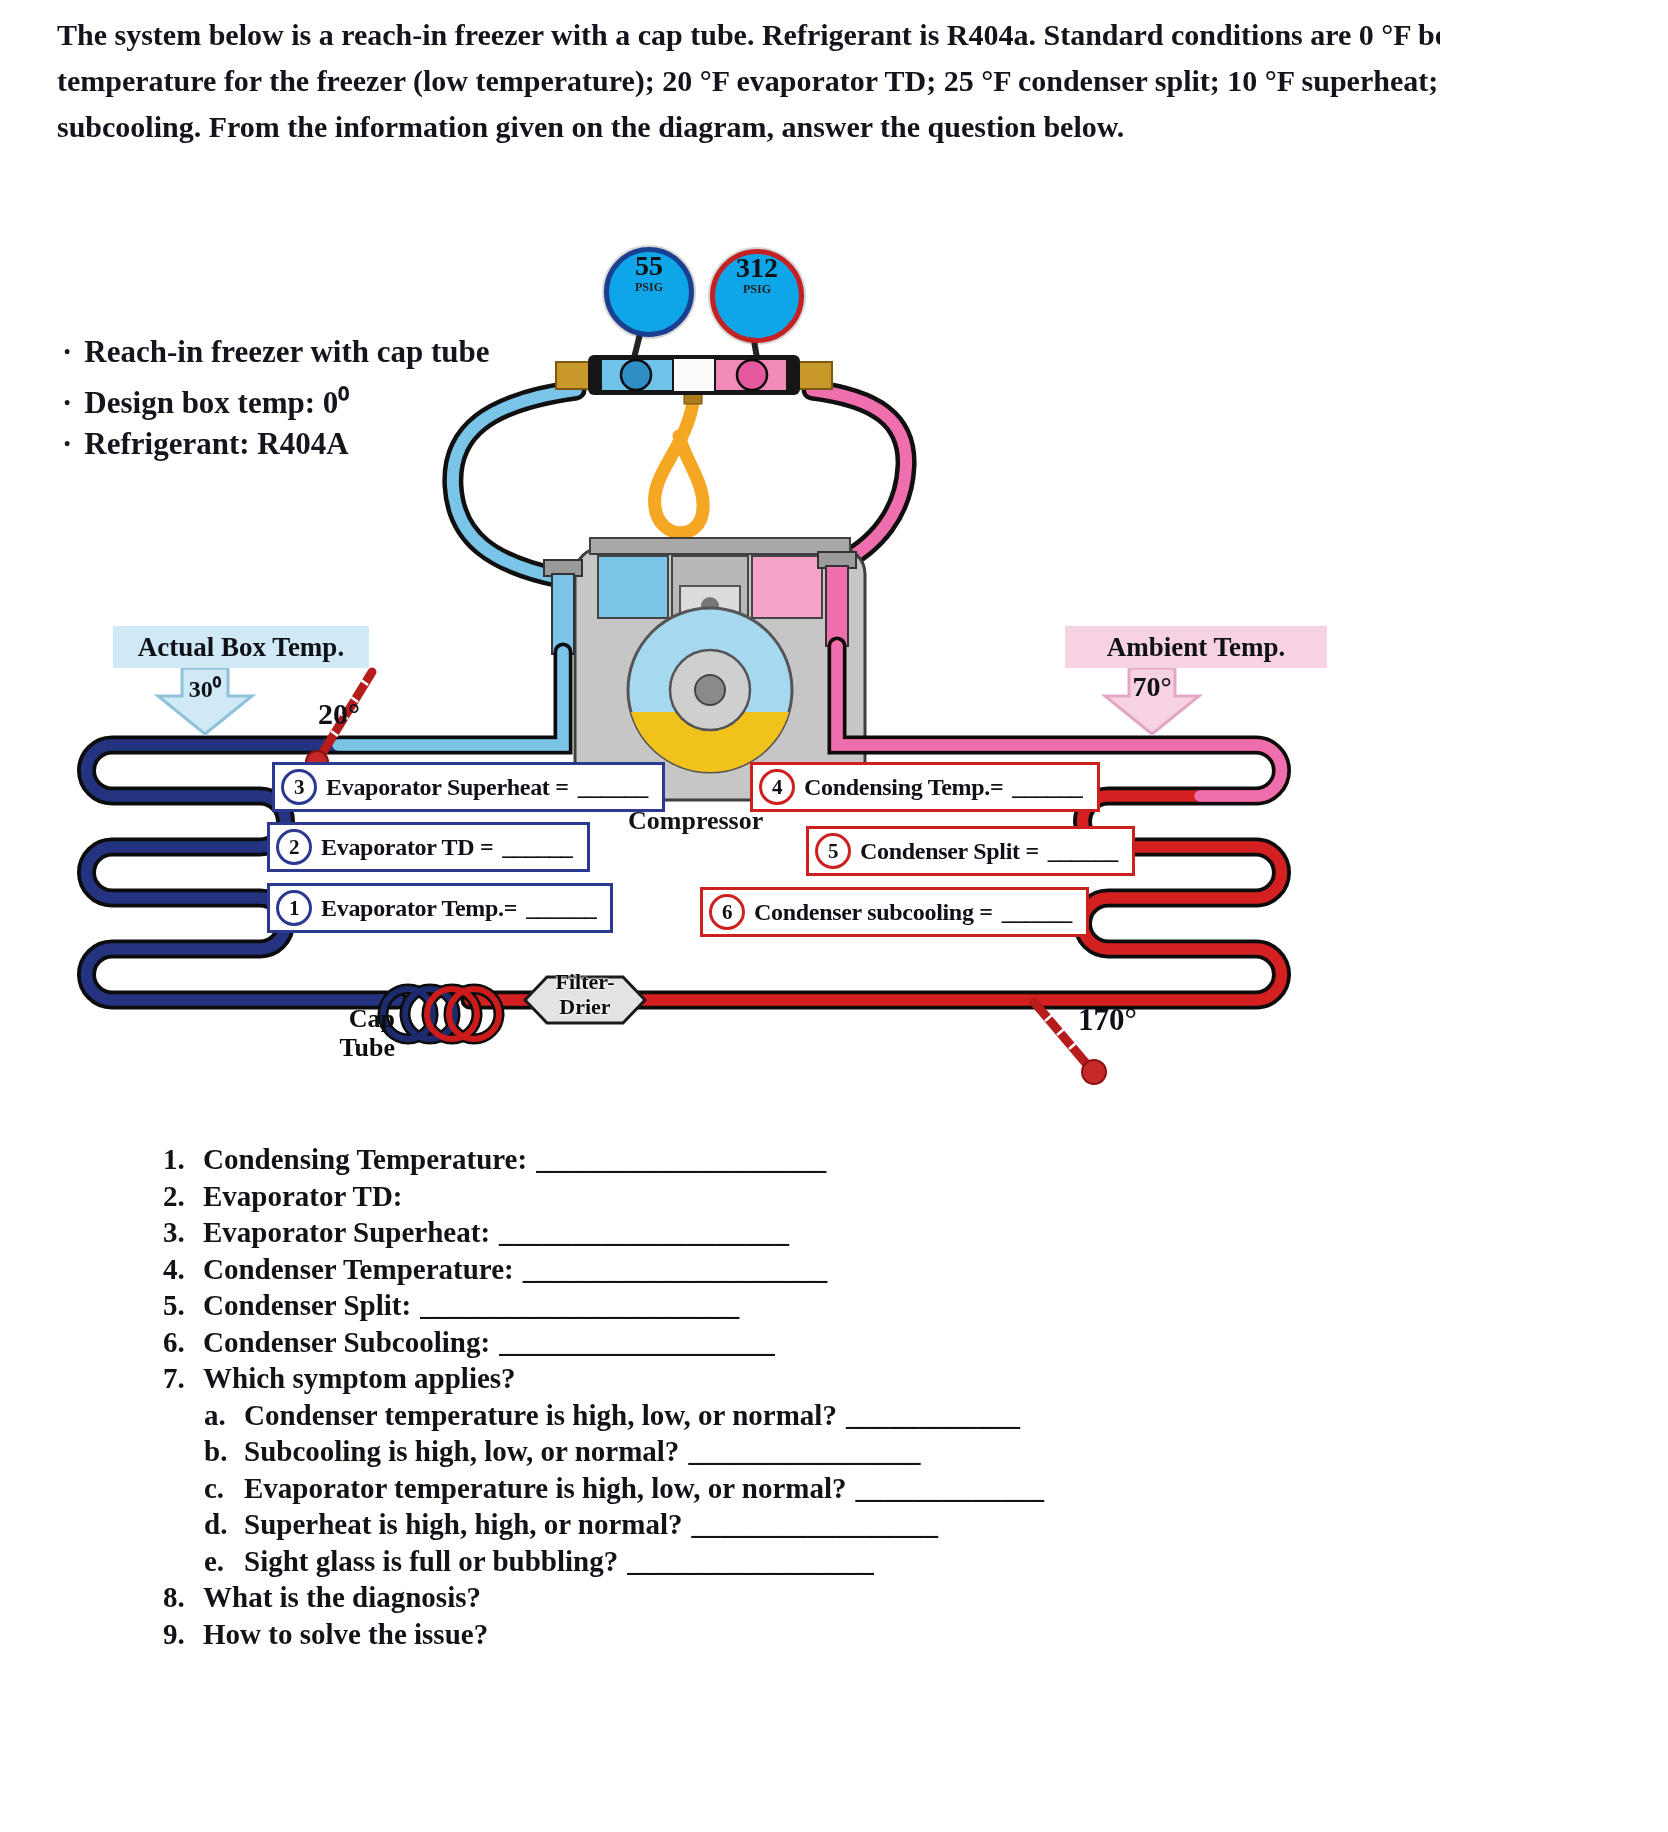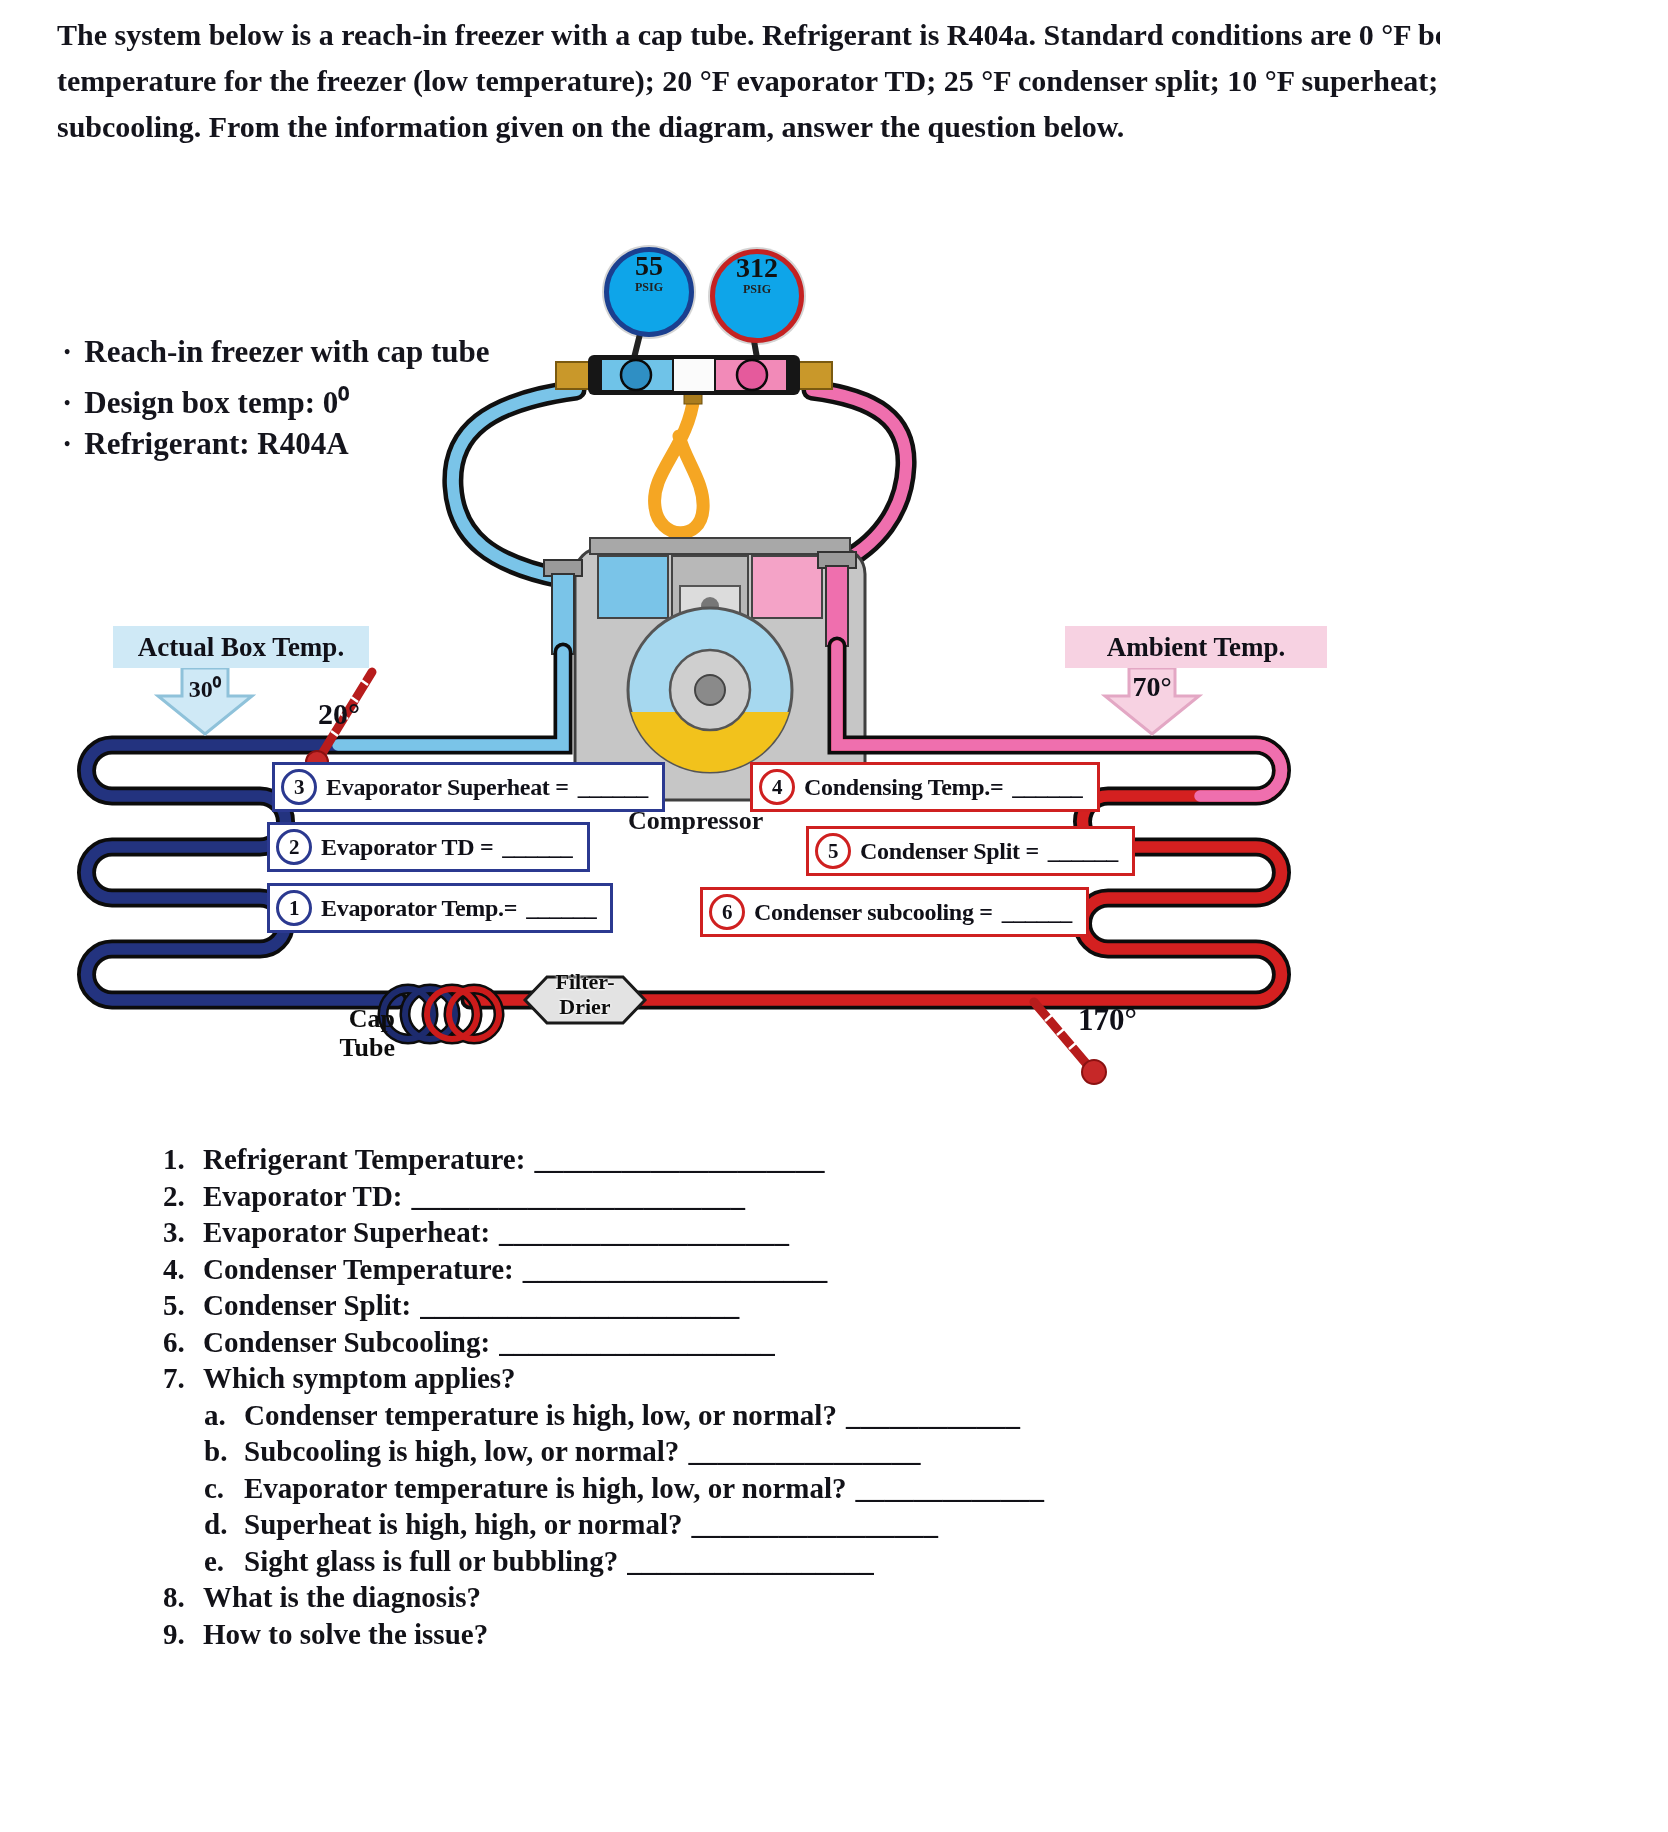--- a/index.html
+++ b/index.html
@@ -263,27 +263,26 @@
   </div>
 
   <div class="abs captube-label">
     <div>Cap</div>
     <div>Tube</div>
   </div>
 
   <div class="abs questions">
     <div class="q-row">
       <span class="q-num">1.</span>
-      <span class="q-text">Refrigerant Temperature:</span>
+      <span class="q-text">Condensing Temperature:</span>
       <span class="q-blank">____________________</span>
     </div>
     <div class="q-row">
       <span class="q-num">2.</span>
       <span class="q-text">Evaporator TD:</span>
-      <span class="q-blank">_______________________</span>
     </div>
     <div class="q-row">
       <span class="q-num">3.</span>
       <span class="q-text">Evaporator Superheat:</span>
       <span class="q-blank">____________________</span>
     </div>
     <div class="q-row">
       <span class="q-num">4.</span>
       <span class="q-text">Condenser Temperature:</span>
       <span class="q-blank">_____________________</span>

